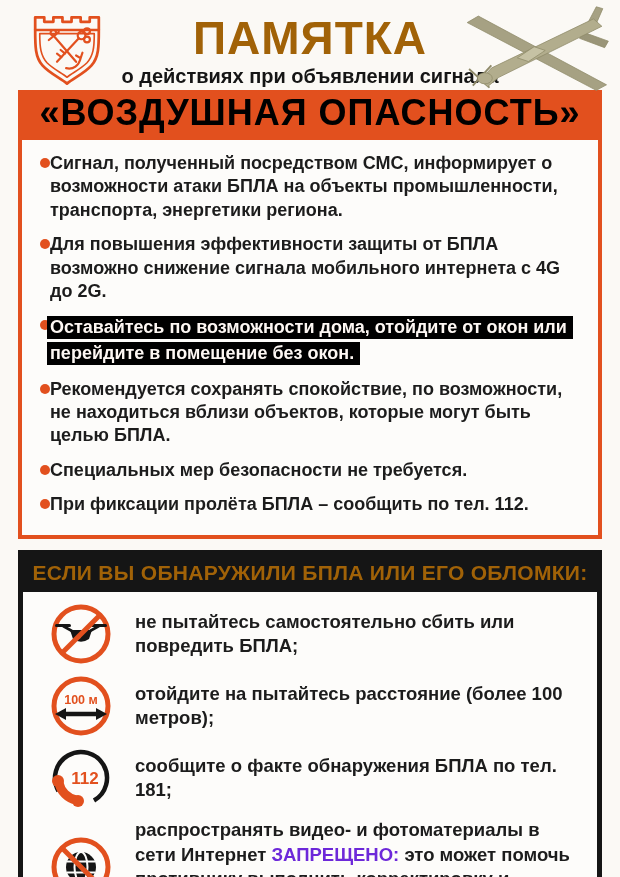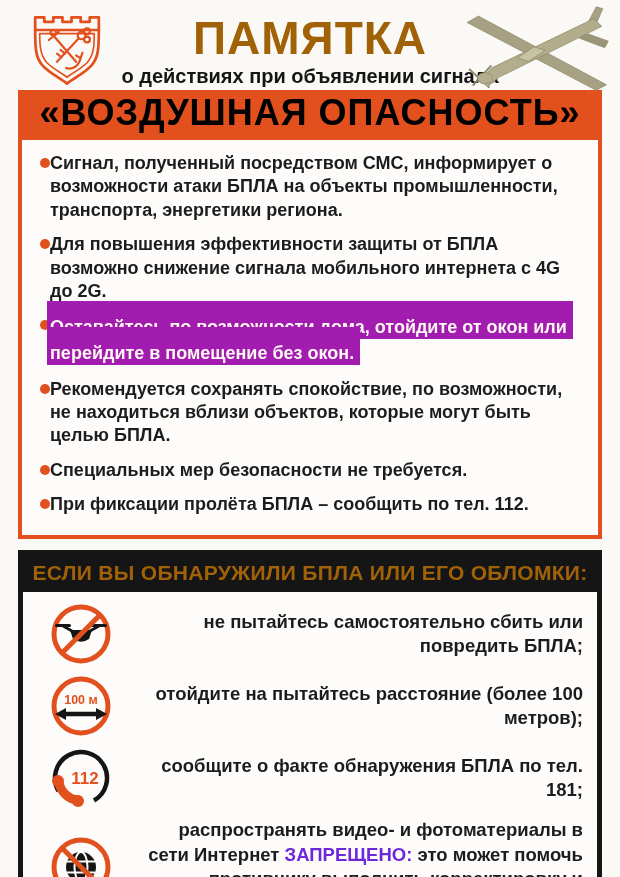--- a/index.html
+++ b/index.html
@@ -28,35 +28,35 @@
 
   
   .info-box{
     border:4px solid #E2501E;background:#FDFCFA;
     padding:12px 18px 8px 18px;
   }
   .bullet{display:flex;margin:0 0 11px 0;}
   .dot{flex:0 0 auto;width:10px;height:10px;border-radius:50%;background:#E2501E;margin-top:6px;}
   .btext{margin:0;font-size:18px;line-height:1.3;font-weight:700;color:#1c1c1c;}
   .hl{
-    background:#a21caf;color:#FDF7F3;
-    padding:16px 6px 2px 3px;margin-left:-3px;
+    background:#000000;color:#FDF7F3;
+    padding:1px 6px 2px 3px;margin-left:-3px;
     -webkit-box-decoration-break:clone;box-decoration-break:clone;
     line-height:1.45;
   }
 
   
   .found-box{border:5px solid #151515;background:#FDFCFA;margin-top:11px;}
   .found-title{
     background:#151515;color:#a16207;text-align:center;
     font-size:21px;font-weight:800;letter-spacing:.3px;
     padding:6px 2px 7px 2px;white-space:nowrap;
   }
   .found-items{padding:10px 14px 12px 14px;display:flex;flex-direction:column;gap:8px;}
-  .fitem{display:flex;align-items:center;gap:22px;text-align:right;}
+  .fitem{display:flex;align-items:center;gap:22px;}
   .ficon{flex:0 0 auto;width:64px;height:64px;margin-left:12px;}
   .ftext{margin:0;font-size:18.5px;line-height:1.32;font-weight:700;}
   .forbidden{color:#6d28d9;}
 </style>
 </head>
 <body>
 
 <div class="page">
 
   <div class="header">

